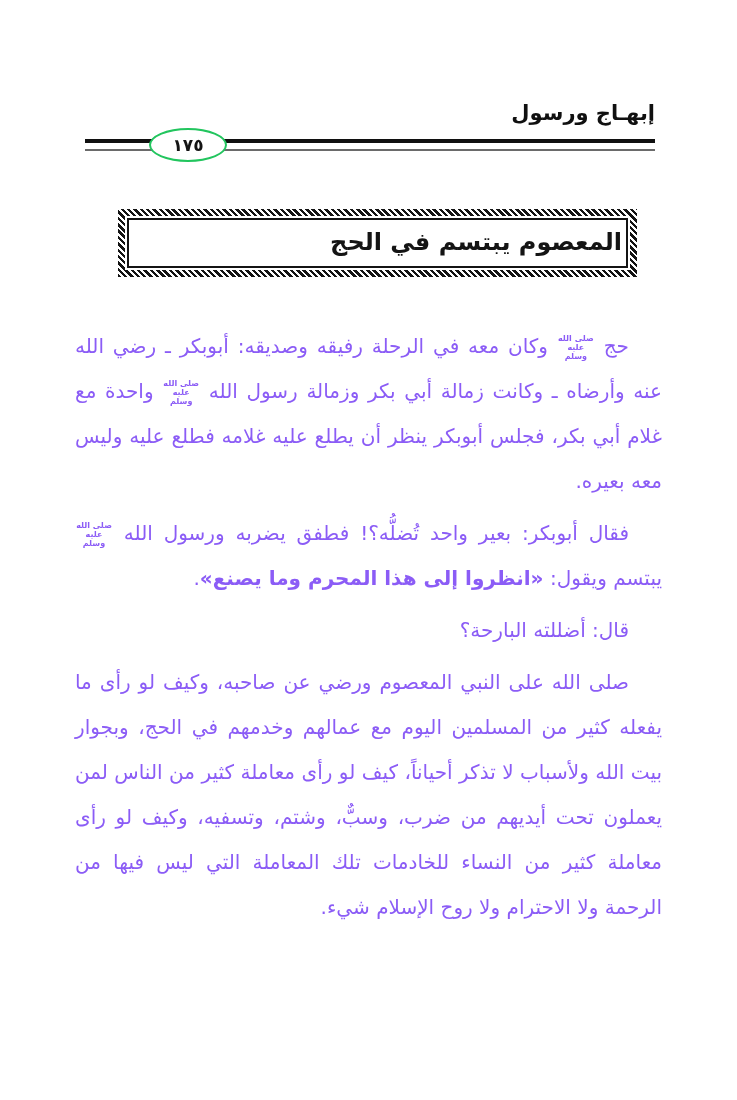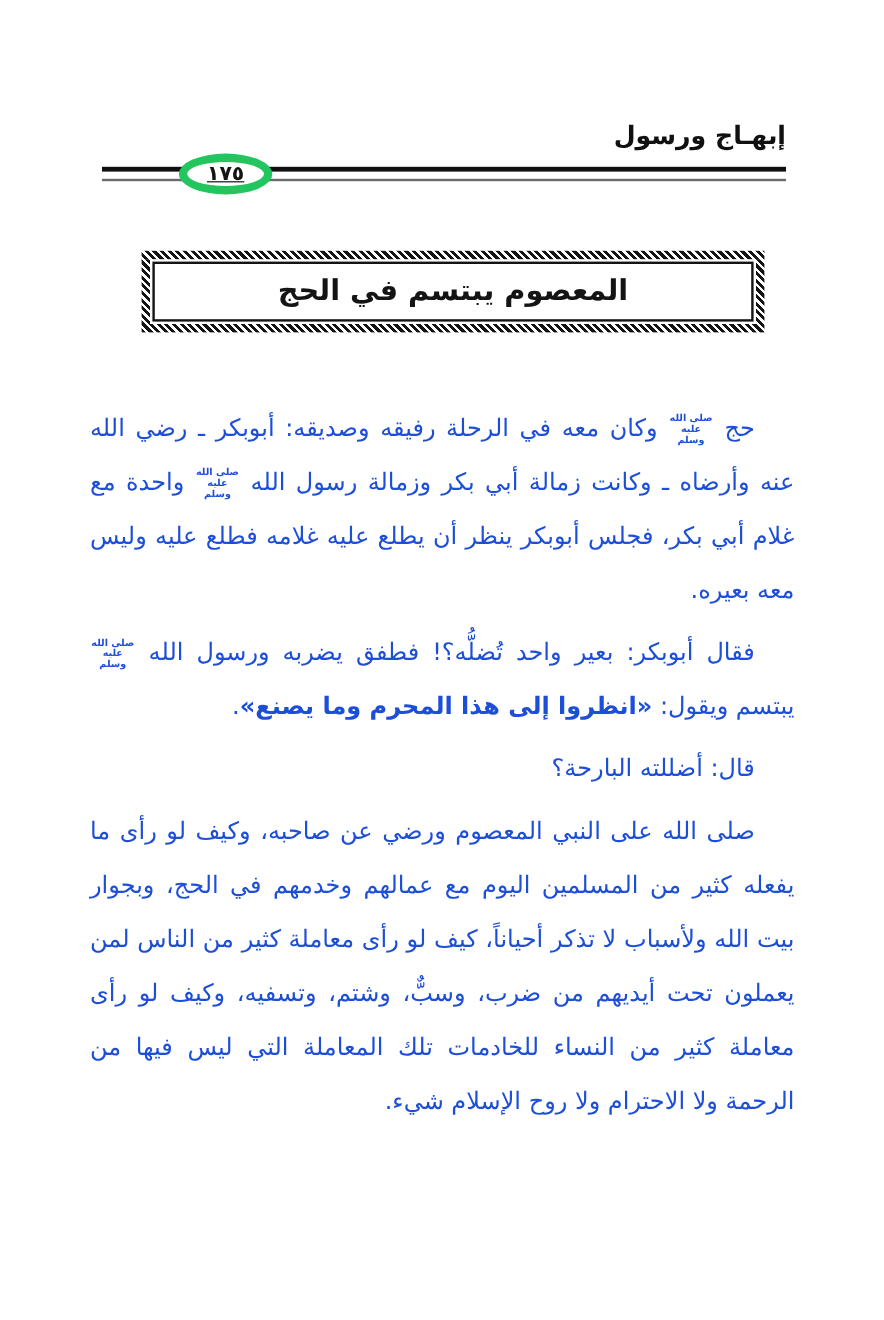--- a/index.html
+++ b/index.html
@@ -20,49 +20,48 @@
     letter-spacing:0;
     color:#101010;
   }
   
   .rule-wrap{position:absolute;top:135px;left:85px;right:82px;height:30px;}
   .rule-thick{position:absolute;top:4px;left:0;right:0;height:4px;background:#101010;}
   .rule-thin{position:absolute;top:14px;left:0;right:0;height:2px;background:#6a6a6a;}
   .page-number-oval{
     position:absolute;top:-7px;left:64px;
     width:78px;height:34px;
-    background:#ffffff;border:7px solid #22c55e;border-radius:50%;
+    background:#ffffff;border:2px solid #22c55e;border-radius:50%;
     display:flex;align-items:center;justify-content:center;
     box-sizing:border-box;
-    text-decoration:underline;
   }
   .page-number-oval span{font-size:17px;font-weight:bold;letter-spacing:2px;}
   
   .title-frame{
     position:absolute;top:209px;left:118px;width:519px;
     box-sizing:border-box;
     border:7px solid #141414;
     border-image:repeating-linear-gradient(45deg,#141414 0 2.5px,#ffffff 2.5px 4.5px) 7;
     padding:2px;
     background:#ffffff;
   }
   .title-inner{
     border:2px solid #141414;
-    text-align:center;
+    text-align:right;
     padding:8px 4px 10px;
   }
   .title-inner span{font-size:24px;font-weight:bold;}
   
   .body-text{
-    position:absolute;top:334px;right:75px;left:75px;
+    position:absolute;top:324px;right:75px;left:75px;
     direction:rtl;
     text-align:justify;
     font-size:20px;
     line-height:45px;
-    color:#1d4ed8;
+    color:#8b5cf6;
   }
   .body-text p{margin:0 0 7px;text-indent:33px;}
   .body-text .b{font-weight:bold;}
   .saw{
     display:inline-block;
     width:36px;
     font-size:8px;
     line-height:1.15;
     font-weight:bold;
     text-align:center;

